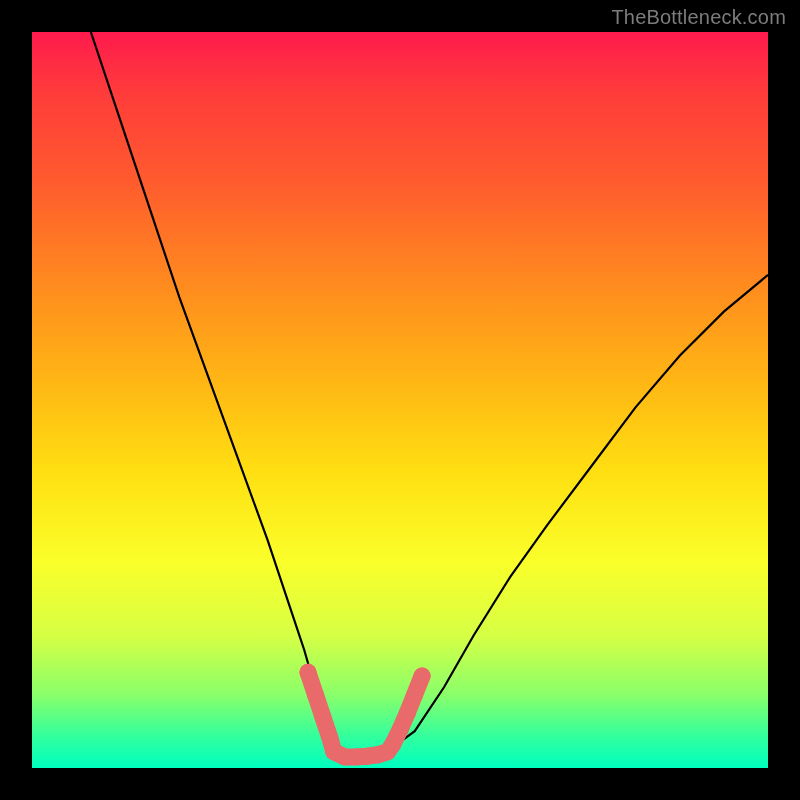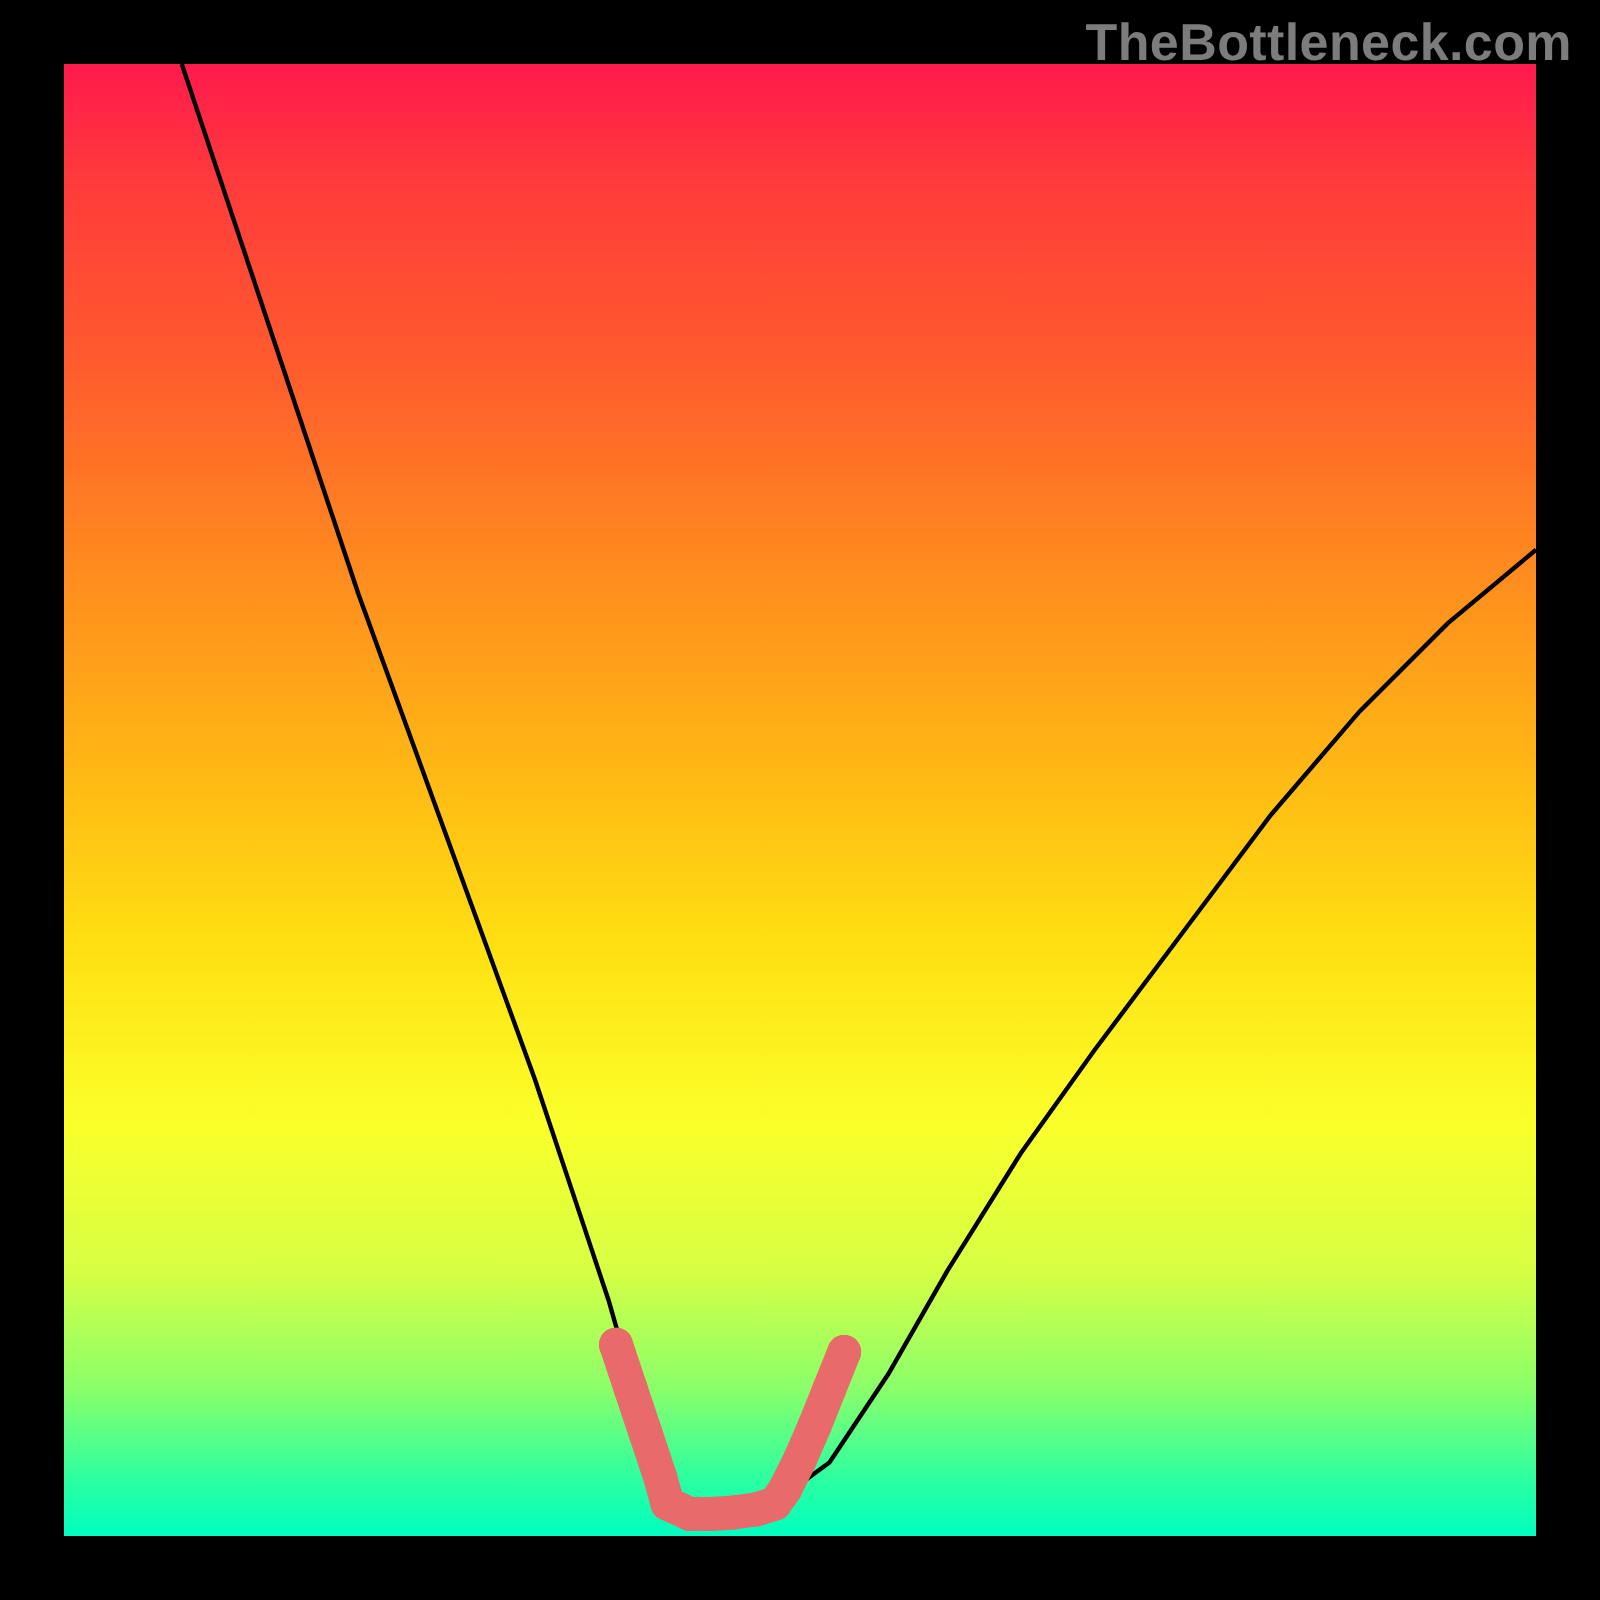--- a/index.html
+++ b/index.html
@@ -37,22 +37,22 @@
       #8aff6a 90%,
       #2effa0 96%,
       #00ffc0 100%
     );
   }
   .watermark {
     position: absolute;
     top: 6px;
     right: 14px;
     color: #7c7c7c;
-    font-size: 26px;
-    font-weight: 700;
+    font-size: 20px;
+    font-weight: 400;
     letter-spacing: 0.2px;
     user-select: none;
   }
   svg.curve {
     position: absolute;
     left: 0;
     top: 0;
     width: 736px;
     height: 736px;
     overflow: visible;

